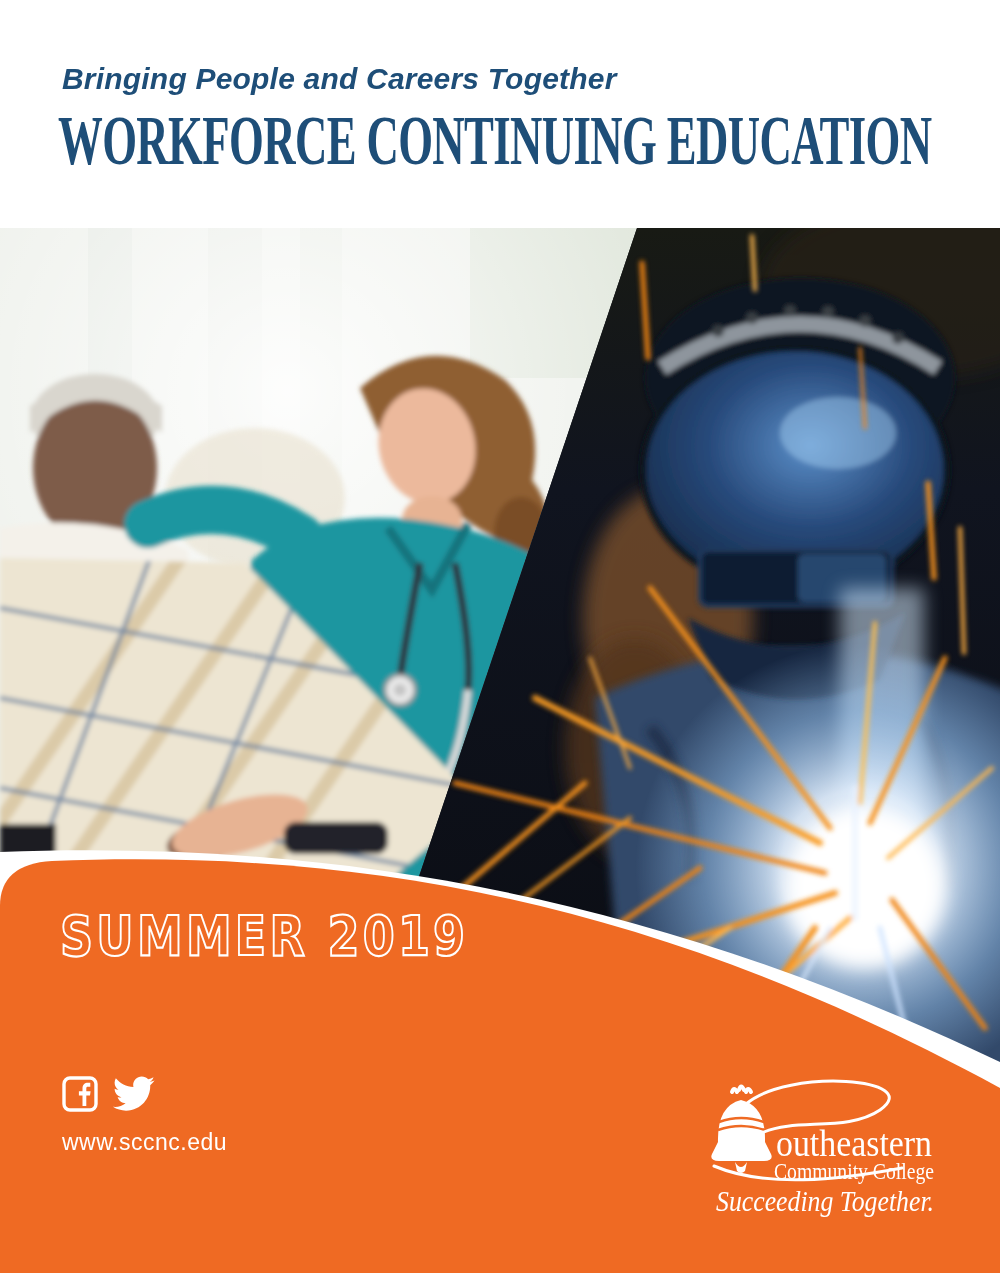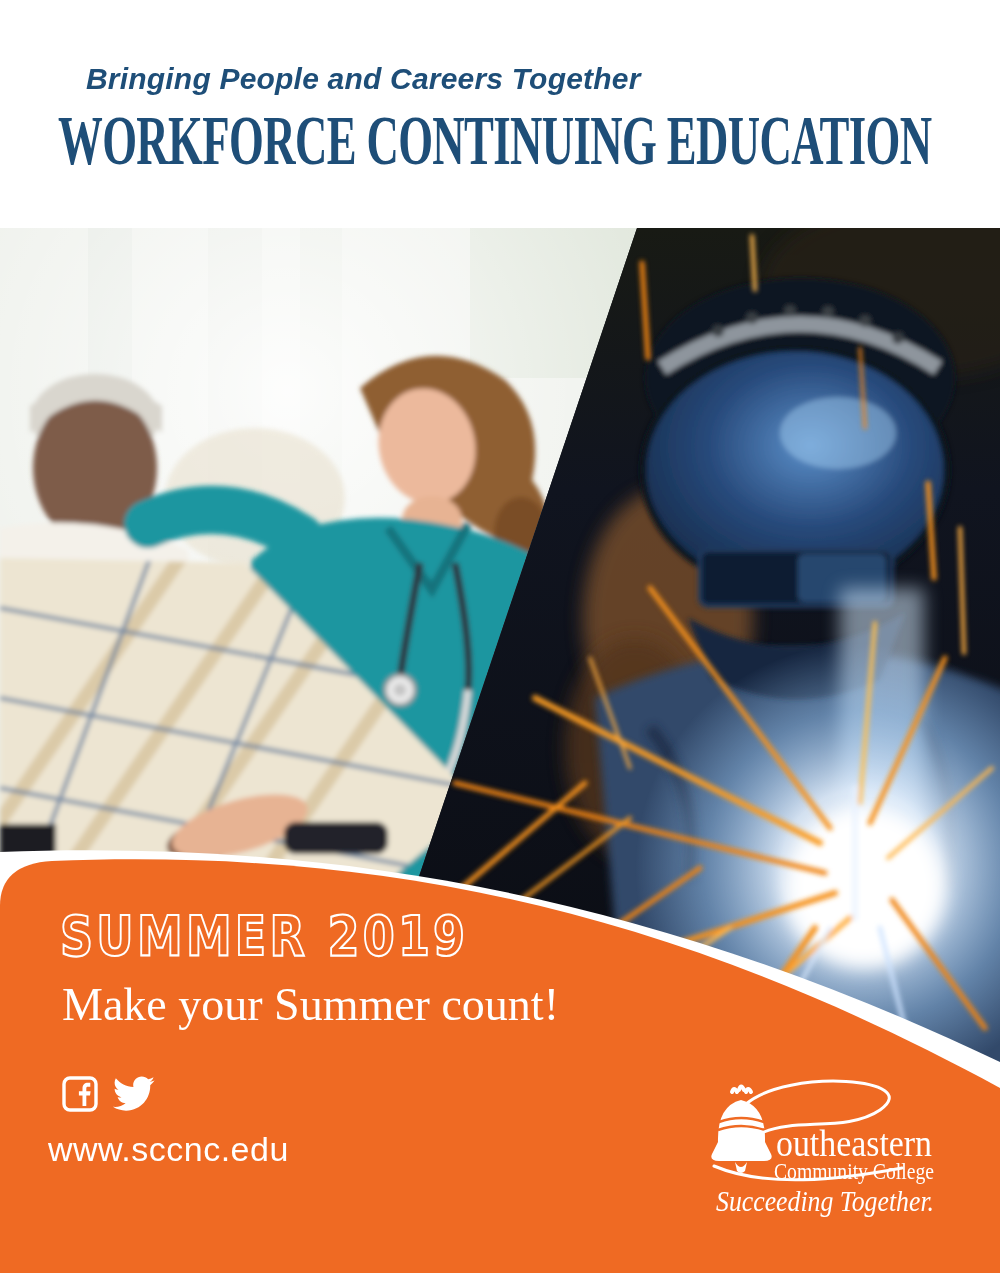--- a/index.html
+++ b/index.html
@@ -5,21 +5,21 @@
   html,body{margin:0;padding:0;background:#888;}
   .page{
     position:relative;width:1000px;height:1273px;margin:0 auto;
     background:#ffffff;overflow:hidden;
     font-family:"Liberation Sans",sans-serif;
   }
   
   .tagline{
     position:absolute;left:62px;top:62px;
     font-size:30px;font-weight:bold;font-style:italic;
-    color:#1E4E78;letter-spacing:0.2px;white-space:nowrap;margin-left:24px;
+    color:#1E4E78;letter-spacing:0.2px;white-space:nowrap;
   }
   .main-title{
     position:absolute;left:58px;top:106px;
     font-family:"Liberation Serif",serif;font-weight:bold;
     font-size:70px;line-height:1;color:#1E4E78;white-space:nowrap;
     transform:scaleX(0.64);transform-origin:left top;letter-spacing:-1px;
   }
   
   .photo{position:absolute;top:228px;overflow:hidden;}
   .photo-left{
@@ -41,21 +41,21 @@
     font-size:56px;letter-spacing:4px;white-space:nowrap;
     color:transparent;-webkit-text-stroke:2.2px #ffffff;
     transform:scaleX(0.82);transform-origin:left top;
   }
   .summer-sub{
     position:absolute;left:62px;top:978px;
     font-family:"Liberation Serif",serif;font-size:46px;color:#ffffff;
     white-space:nowrap;
   }
   .social{position:absolute;left:62px;top:1076px;display:flex;gap:14px;align-items:center;}
-  .contact{position:absolute;left:48px;top:1128px;color:#fff;font-size:34px;line-height:1.28;letter-spacing:0.5px;}
+  .contact{position:absolute;left:62px;top:1128px;color:#fff;font-size:23px;line-height:1.28;letter-spacing:0.5px;}
   .logo{position:absolute;left:688px;top:1078px;}
 </style>
 </head>
 <body>
 
 <div class="page">
 
   <div class="tagline">Bringing People and Careers Together</div>
   <div class="main-title">WORKFORCE CONTINUING EDUCATION</div>
 
@@ -219,21 +219,20 @@
     </svg>
   </div>
 
   <svg class="curves" width="1000" height="1273" viewBox="0 0 1000 1273">
     <path d="M0,852 C320,840 640,890 1000,1062 L1000,1273 L0,1273 Z" fill="#FFFFFF"></path>
     <path d="M0,1273 L0,906 Q0,864 52,861 C360,849 655,900 1000,1088 L1000,1273 Z" fill="#EF6A23"></path>
   </svg>
 
   <div class="footer">
     <div class="summer-title">SUMMER 2019</div>
-    <div class="summer-sub">Make your Summer count!</div>
 
     <div class="social">
       <span aria-label="facebook">
         <svg width="36" height="36" viewBox="0 0 36 36">
           <rect x="2" y="2" width="32" height="32" rx="6" fill="none" stroke="#FFFFFF" stroke-width="3.4"></rect>
           <path d="M20.5,30 V19.4 h-3.6 v-4.2 h3.6 v-2.9 c0,-3.6 2.2,-5.6 5.4,-5.6 c1.1,0 2.1,0.1 2.4,0.1 v4 l-2.4,0 c-1.3,0 -1.6,0.6 -1.6,1.6 v2.8 h4.3 l-0.6,4.2 h-3.7 V30 Z" fill="#FFFFFF"></path>
         </svg>
       </span>
       <span aria-label="twitter">
         <svg width="44" height="36" viewBox="0 0 32 26">

